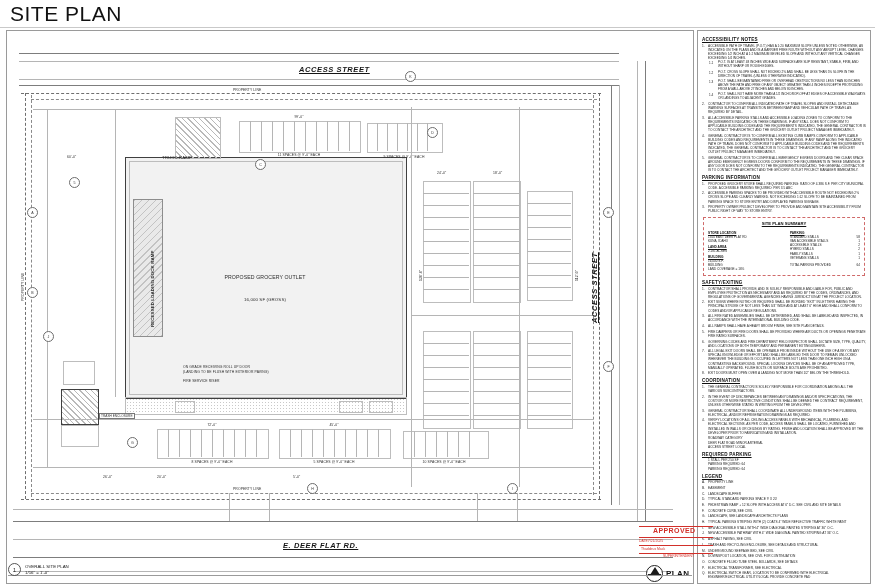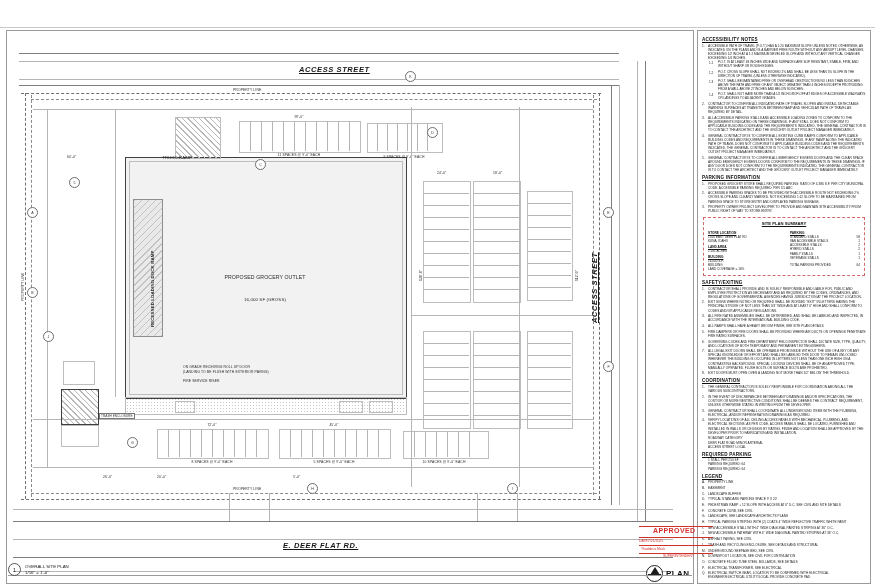--- a/index.html
+++ b/index.html
@@ -101,20 +101,21 @@
   .tblock .tt{font-size:4.4px;line-height:1.35;color:#151515;}
   .tblock-rule{position:absolute;left:8px;top:575px;width:684px;height:1px;background:#9b9b9b;}
 
   .hdr-rule{position:absolute;left:0;top:27px;width:875px;height:1px;background:#c9c9c9;}
 </style>
 </head>
 <body>
 
 <div id="sheet">
 
+  <div class="sheet-title">SITE PLAN</div>
   <div class="hdr-rule"></div>
 
   <div class="draw-frame">
 
     <div class="dashdot-h" style="left:14px;top:62px;width:580px;"></div>
     <div class="dashdot-h" style="left:14px;top:468px;width:580px;"></div>
     <div class="dashdot-v" style="left:18px;top:62px;height:406px;"></div>
     <div class="dashdot-v" style="left:592px;top:62px;height:406px;"></div>
 
     <div class="dash-v" style="left:24px;top:64px;height:402px;"></div>

